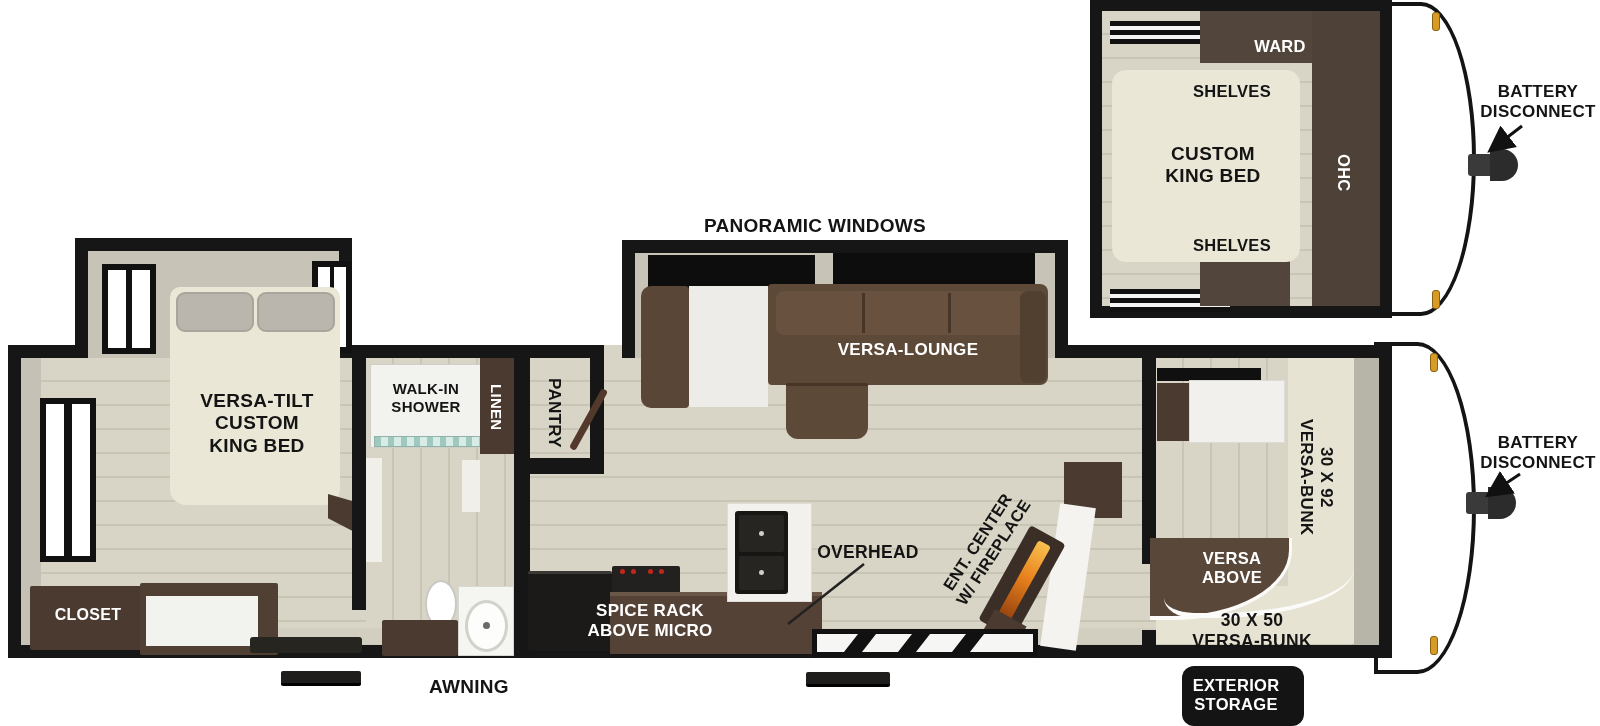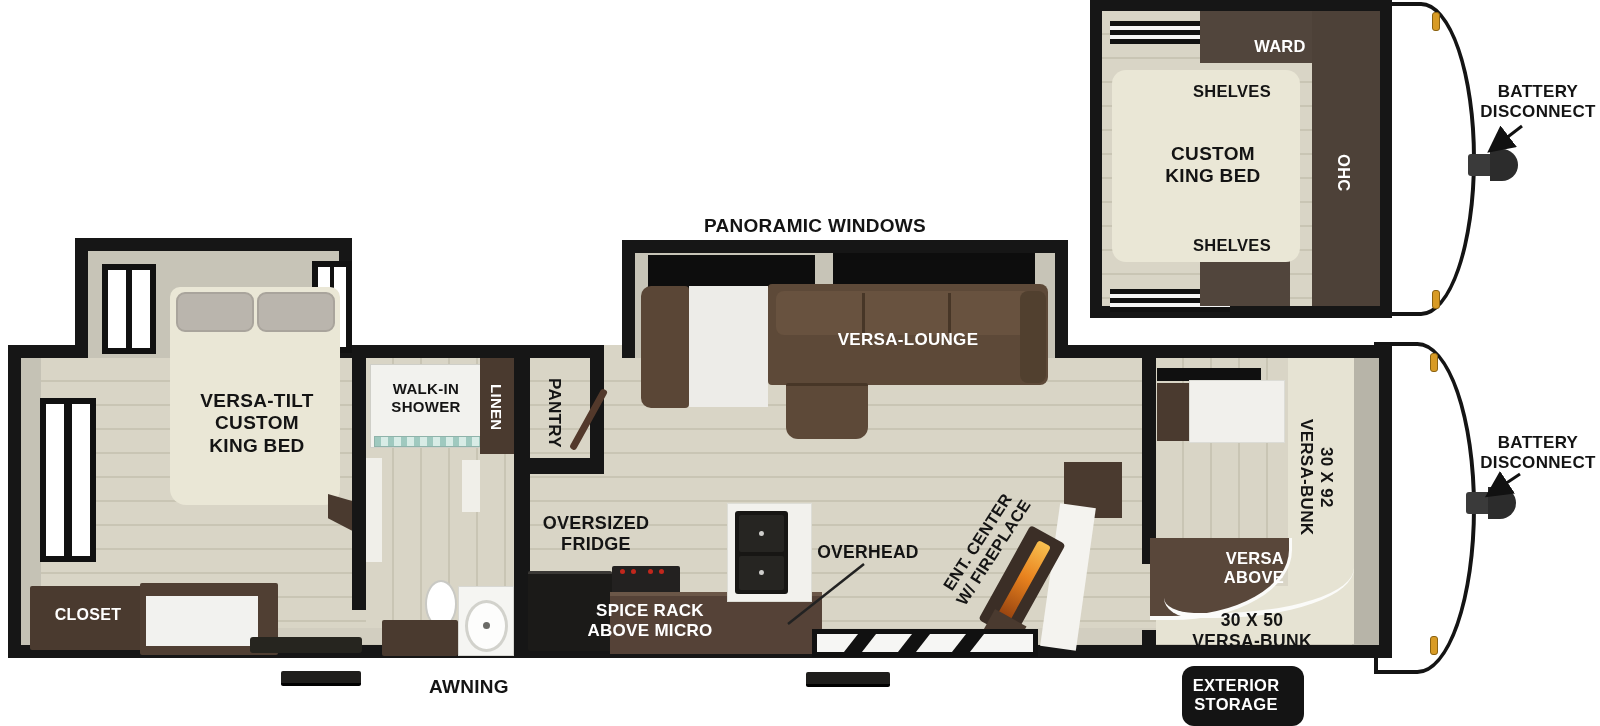--- a/index.html
+++ b/index.html
@@ -146,28 +146,24 @@
   <div class="a winS" style="left:833px;top:253px;width:202px;height:40px;"></div>
 
   <div class="a" style="left:641px;top:286px;width:48px;height:122px;background:#5a4636;border-radius:10px 4px 4px 10px;"></div>
   <div class="a" style="left:689px;top:286px;width:79px;height:121px;background:#edecE8;"></div>
   <div class="a" style="left:768px;top:284px;width:280px;height:101px;background:#5d4938;border-radius:4px 8px 8px 4px;"></div>
   <div class="a" style="left:776px;top:291px;width:264px;height:44px;background:#68523f;border-radius:8px;"></div>
   <div class="a" style="left:862px;top:293px;width:3px;height:40px;background:#473627;"></div>
   <div class="a" style="left:948px;top:293px;width:3px;height:40px;background:#473627;"></div>
   <div class="a" style="left:1020px;top:291px;width:26px;height:92px;background:#51402f;border-radius:8px;"></div>
   <div class="a" style="left:786px;top:383px;width:82px;height:56px;background:#5d4938;border-top:3px solid #473627;border-radius:2px 2px 12px 12px;box-sizing:border-box;"></div>
-  <div class="lbl w" style="left:793px;top:330px;width:230px;font-size:17px;">
+  <div class="lbl w" style="left:793px;top:340px;width:230px;font-size:17px;">
       <span>VERSA-LOUNGE</span>
     </div>
 
-  <div class="lbl" style="left:520px;top:513px;width:152px;font-size:18px;">
-    <span>OVERSIZED</span>
-      <span>FRIDGE</span>
-  </div>
   <div class="a" style="left:528px;top:571px;width:84px;height:80px;background:#1b1a18;border-top:3px solid #3a3835;border-radius:2px;box-sizing:border-box;"></div>
   <div class="a" style="left:612px;top:566px;width:68px;height:34px;background:#232120;border-radius:2px;"></div>
   <div class="a" style="left:620px;top:569px;width:5px;height:5px;background:#c2271c;border-radius:50%;"></div>
   <div class="a" style="left:631px;top:569px;width:5px;height:5px;background:#c2271c;border-radius:50%;"></div>
   <div class="a" style="left:648px;top:569px;width:5px;height:5px;background:#c2271c;border-radius:50%;"></div>
   <div class="a" style="left:659px;top:569px;width:5px;height:5px;background:#c2271c;border-radius:50%;"></div>
   <div class="a" style="left:610px;top:592px;width:212px;height:62px;background:#554237;border-top:4px solid #6b5748;box-sizing:border-box;"></div>
   <div class="lbl w" style="left:558px;top:601px;width:184px;font-size:17px;">
     <span>SPICE RACK</span>
       <span>ABOVE MICRO</span>
@@ -205,21 +201,21 @@
   <div class="a darkcab" style="left:1157px;top:383px;width:32px;height:58px;"></div>
   <div class="a" style="left:1189px;top:380px;width:96px;height:63px;background:#f1f0ec;border:1px solid #dcdcd6;box-sizing:border-box;"></div>
   <div class="a" style="left:1288px;top:358px;width:66px;height:236px;background:#e6e3d3;"></div>
   <div class="a" style="left:1156px;top:586px;width:198px;height:58px;background:#e6e3d3;"></div>
   <div class="a" style="left:1150px;top:538px;width:142px;height:82px;background:#59473a;border-bottom-right-radius:120px 70px;border-bottom:4px solid #fbfbf9;border-right:3px solid #fbfbf9;box-sizing:border-box;"></div>
   <div class="a" style="left:1164px;top:556px;width:190px;height:62px;border-bottom:5px solid #fbfbf9;border-bottom-left-radius:30px 20px;border-bottom-right-radius:140px 50px;box-sizing:border-box;"></div>
   <div class="lbl vt" style="left:1296px;top:392px;height:170px;font-size:17px;">
     <span>30 X 92</span>
       <span>VERSA-BUNK</span>
   </div>
-  <div class="lbl w" style="left:1180px;top:549px;width:104px;font-size:16.5px;text-align:right;">
+  <div class="lbl w" style="left:1180px;top:549px;width:104px;font-size:16.5px;">
     <span>VERSA</span>
       <span>ABOVE</span>
   </div>
   <div class="lbl" style="left:1166px;top:610px;width:172px;font-size:17.5px;">
     <span>30 X 50</span>
       <span>VERSA-BUNK</span>
   </div>
 
   <div class="a" style="left:1182px;top:666px;width:122px;height:60px;background:#141414;border-radius:12px;"></div>
   <div class="lbl w" style="left:1182px;top:676px;width:108px;font-size:16.5px;">

